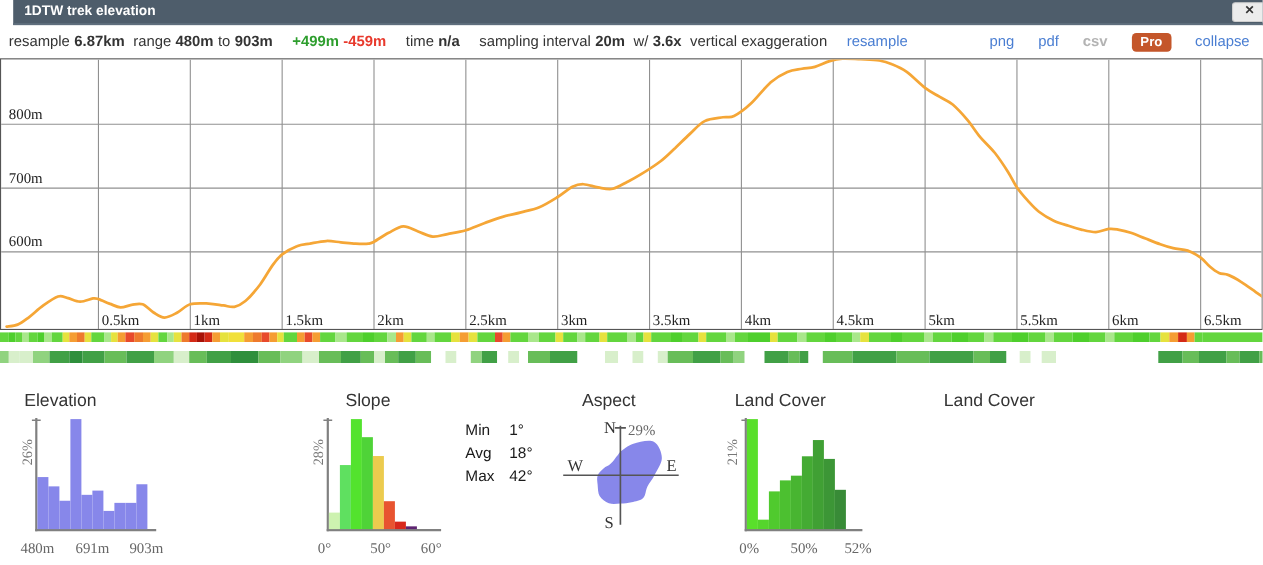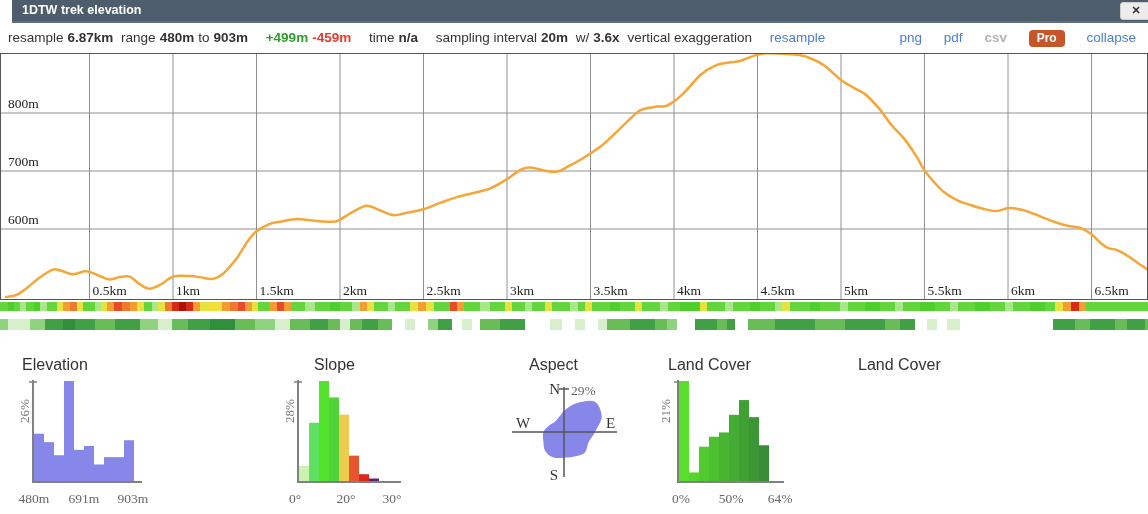--- a/index.html
+++ b/index.html
@@ -335,22 +335,27 @@
         <rect x="10" y="88" width="10" height="15" fill="#cdf2b0"></rect>
         <rect x="20" y="44.785714285714285" width="10" height="58.214285714285715" fill="#5fe060"></rect>
         <rect x="30" y="3" width="10" height="100" fill="#53e32e"></rect>
         <rect x="40" y="19.42857142857143" width="10" height="83.57142857142857" fill="#4fd338"></rect>
         <rect x="50" y="36.57142857142857" width="10" height="66.42857142857143" fill="#eccb4e"></rect>
         <rect x="60" y="77.64285714285714" width="10" height="25.357142857142854" fill="#e85430"></rect>
         <rect x="70" y="96.21428571428571" width="10" height="6.785714285714286" fill="#d8281c"></rect>
         <rect x="80" y="100.5" width="10" height="2.5" fill="#5e2472"></rect>
       </svg>
     <span class="xtick" style="left:295px;top:139px;">0°</span>
-    <span class="xtick" style="left:346px;top:139px;">20°</span>
-    <span class="xtick" style="left:392px;top:139px;">30°</span>
+    <span class="xtick" style="left:346px;top:139px;">50°</span>
+    <span class="xtick" style="left:392px;top:139px;">60°</span>
+    <div id="slope-stats" class="stats" style="left:423px;top:28px;">
+        <div class="row"><span class="sl">Min</span><span class="sv">1°</span></div>
+        <div class="row"><span class="sl">Avg</span><span class="sv">18°</span></div>
+        <div class="row"><span class="sl">Max</span><span class="sv">42°</span></div>
+      </div>
 
     <div class="ptitle" style="left:529px;top:4px;">Aspect</div>
     <svg id="aspect-rose" width="130" height="122" style="position:absolute;left:500px;top:13px;">
         <path d="M64.0 45.5 C66.0 44.3 70.8 39.9 75.8 38.4 C80.9 36.9 90.1 34.4 94.4 36.6 C98.7 38.8 101.6 46.3 101.7 51.4 C101.8 56.4 97.1 62.7 95.0 67.0 C92.8 71.3 90.3 73.8 88.6 77.2 C86.9 80.6 87.1 85.3 84.7 87.7 C82.3 90.1 77.6 90.8 74.2 91.6 C70.8 92.5 67.5 92.7 64.0 92.8 C60.5 92.9 56.6 93.6 53.5 92.4 C50.3 91.3 46.8 88.7 45.1 85.9 C43.5 83.0 43.6 78.7 43.3 75.6 C43.0 72.4 42.4 69.5 43.4 67.0 C44.3 64.5 47.1 62.4 48.9 60.7 C50.7 59.1 52.7 58.5 54.3 57.3 C55.8 56.0 56.6 55.1 58.2 53.1 C59.9 51.1 63.0 46.8 64.0 45.5 Z" fill="#8787ea"></path>
         <line x1="64" y1="22" x2="64" y2="112" stroke="#555" stroke-width="1.5"></line>
         <line x1="12" y1="67" x2="117" y2="67" stroke="#555" stroke-width="1.5"></line>
         <line x1="59" y1="24" x2="69" y2="24" stroke="#555" stroke-width="1.5"></line>
         <text x="60" y="29" font-size="15" fill="#333" class="serif-svg" text-anchor="end">N</text>
         <text x="71" y="30" font-size="13.5" fill="#666" class="serif-svg" text-anchor="start">29%</text>
         <text x="16" y="63" font-size="15" fill="#333" class="serif-svg" text-anchor="start">W</text>
@@ -369,17 +374,17 @@
         <rect x="30" y="68.71428571428572" width="10" height="34.285714285714285" fill="#50ca2e"></rect>
         <rect x="40" y="58.71428571428571" width="10" height="44.28571428571429" fill="#4cc030"></rect>
         <rect x="50" y="54.42857142857144" width="10" height="48.57142857142856" fill="#48b531"></rect>
         <rect x="60" y="36.80952380952381" width="10" height="66.19047619047619" fill="#44ab33"></rect>
         <rect x="70" y="22.04761904761905" width="10" height="80.95238095238095" fill="#40a034"></rect>
         <rect x="80" y="39.19047619047618" width="10" height="63.80952380952382" fill="#3c9636"></rect>
         <rect x="90" y="67.28571428571428" width="10" height="35.714285714285715" fill="#388b37"></rect>
       </svg>
     <span class="xtick" style="left:681px;top:139px;">0%</span>
     <span class="xtick" style="left:731px;top:139px;">50%</span>
-    <span class="xtick" style="left:780px;top:139px;">64%</span>
+    <span class="xtick" style="left:780px;top:139px;">52%</span>
 
     <div class="ptitle" style="left:858px;top:4px;">Land Cover</div>
   </div>
 </div>
 
 </body></html>

